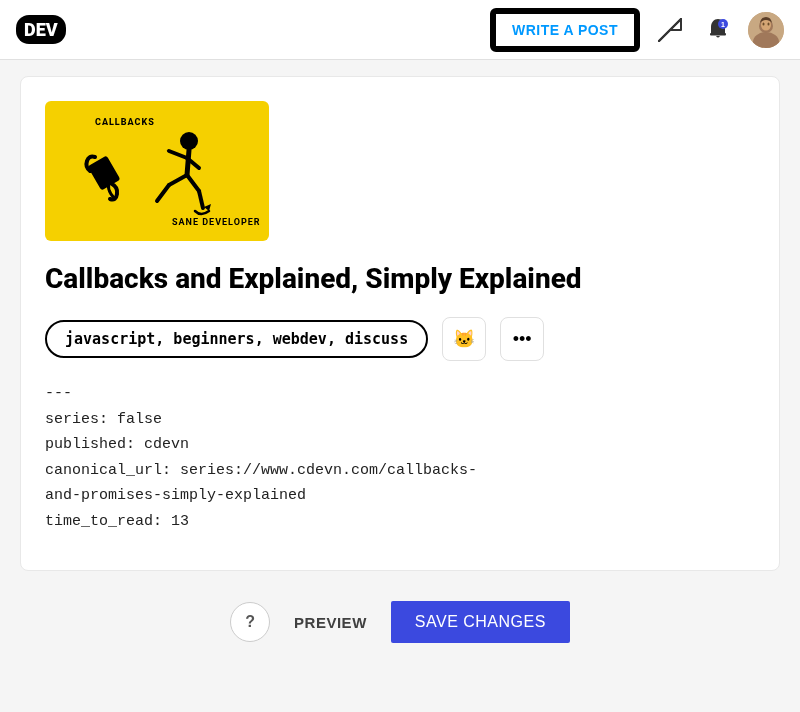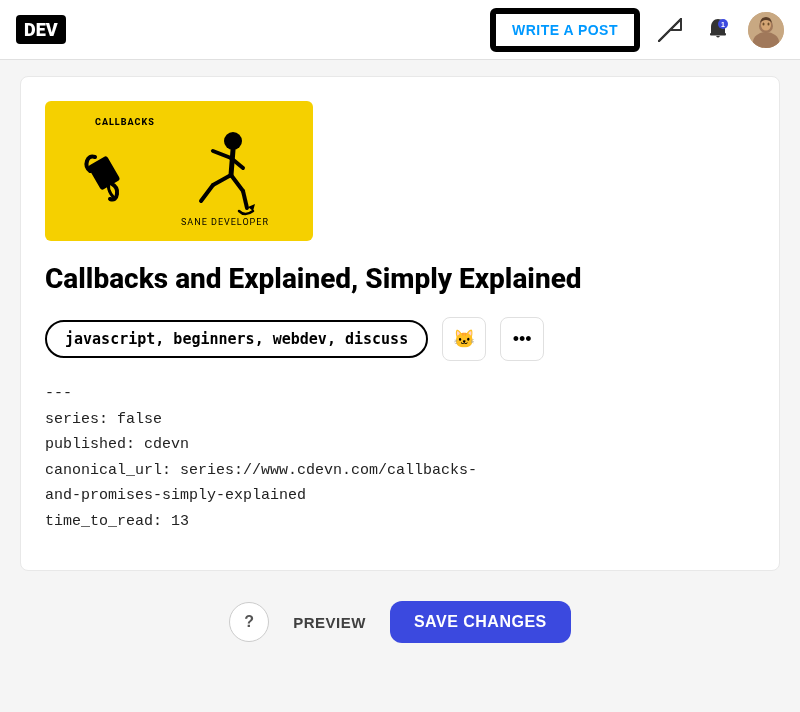--- a/index.html
+++ b/index.html
@@ -20,21 +20,21 @@
       padding: 8px 16px;
       gap: 12px;
       height: 60px;
     }
     .dev-logo {
       background: #000;
       color: #fff;
       font-weight: 900;
       font-size: 18px;
       padding: 4px 8px;
-      border-radius: 4px;
+      border-radius: 13px;
       cursor: pointer;
       flex-shrink: 0;
     }
     .search-input {
       flex: 1;
       max-width: 310px;
       border: 1px solid #e0e0e0;
       border-radius: 6px;
       padding: 8px 14px;
       font-size: 16px;
@@ -100,21 +100,21 @@
       border: 1px solid #e8e8e8;
       padding: 24px;
       max-width: 760px;
       margin: 0 auto;
     }
 
     
     .thumbnail {
       background: #f5d000;
       border-radius: 6px;
-      width: 268px;
+      width: 224px;
       height: 140px;
       margin-bottom: 20px;
       position: relative;
       overflow: hidden;
       display: flex;
       align-items: center;
       justify-content: center;
     }
     .thumbnail-inner {
       position: relative;
@@ -126,23 +126,23 @@
       top: 16px;
       left: 50px;
       font-size: 9px;
       font-weight: 800;
       letter-spacing: 1px;
       color: #000;
     }
     .thumb-label-sane {
       position: absolute;
       bottom: 14px;
-      left: 136px;
+      left: 127px;
       font-size: 9px;
-      font-weight: 400;
+      font-weight: 700;
       letter-spacing: 1px;
       color: #000;
     }
     
     .thumb-phone {
       position: absolute;
       left: 30px;
       top: 28px;
     }
     
@@ -232,24 +232,24 @@
       color: #404040;
       cursor: pointer;
       letter-spacing: 0.5px;
       text-transform: uppercase;
       padding: 8px 12px;
     }
     .save-btn {
       background: #3b49df;
       color: #fff;
       border: none;
-      border-radius: 12px;
+      border-radius: 2px;
       padding: 12px 24px;
       font-size: 16px;
-      font-weight: 700;
+      font-weight: 400;
       cursor: pointer;
       letter-spacing: 0.5px;
       text-transform: uppercase;
     }
   </style>
 </head>
 <body>
 
 <header class="header">
   <div class="dev-logo">DEV</div>

